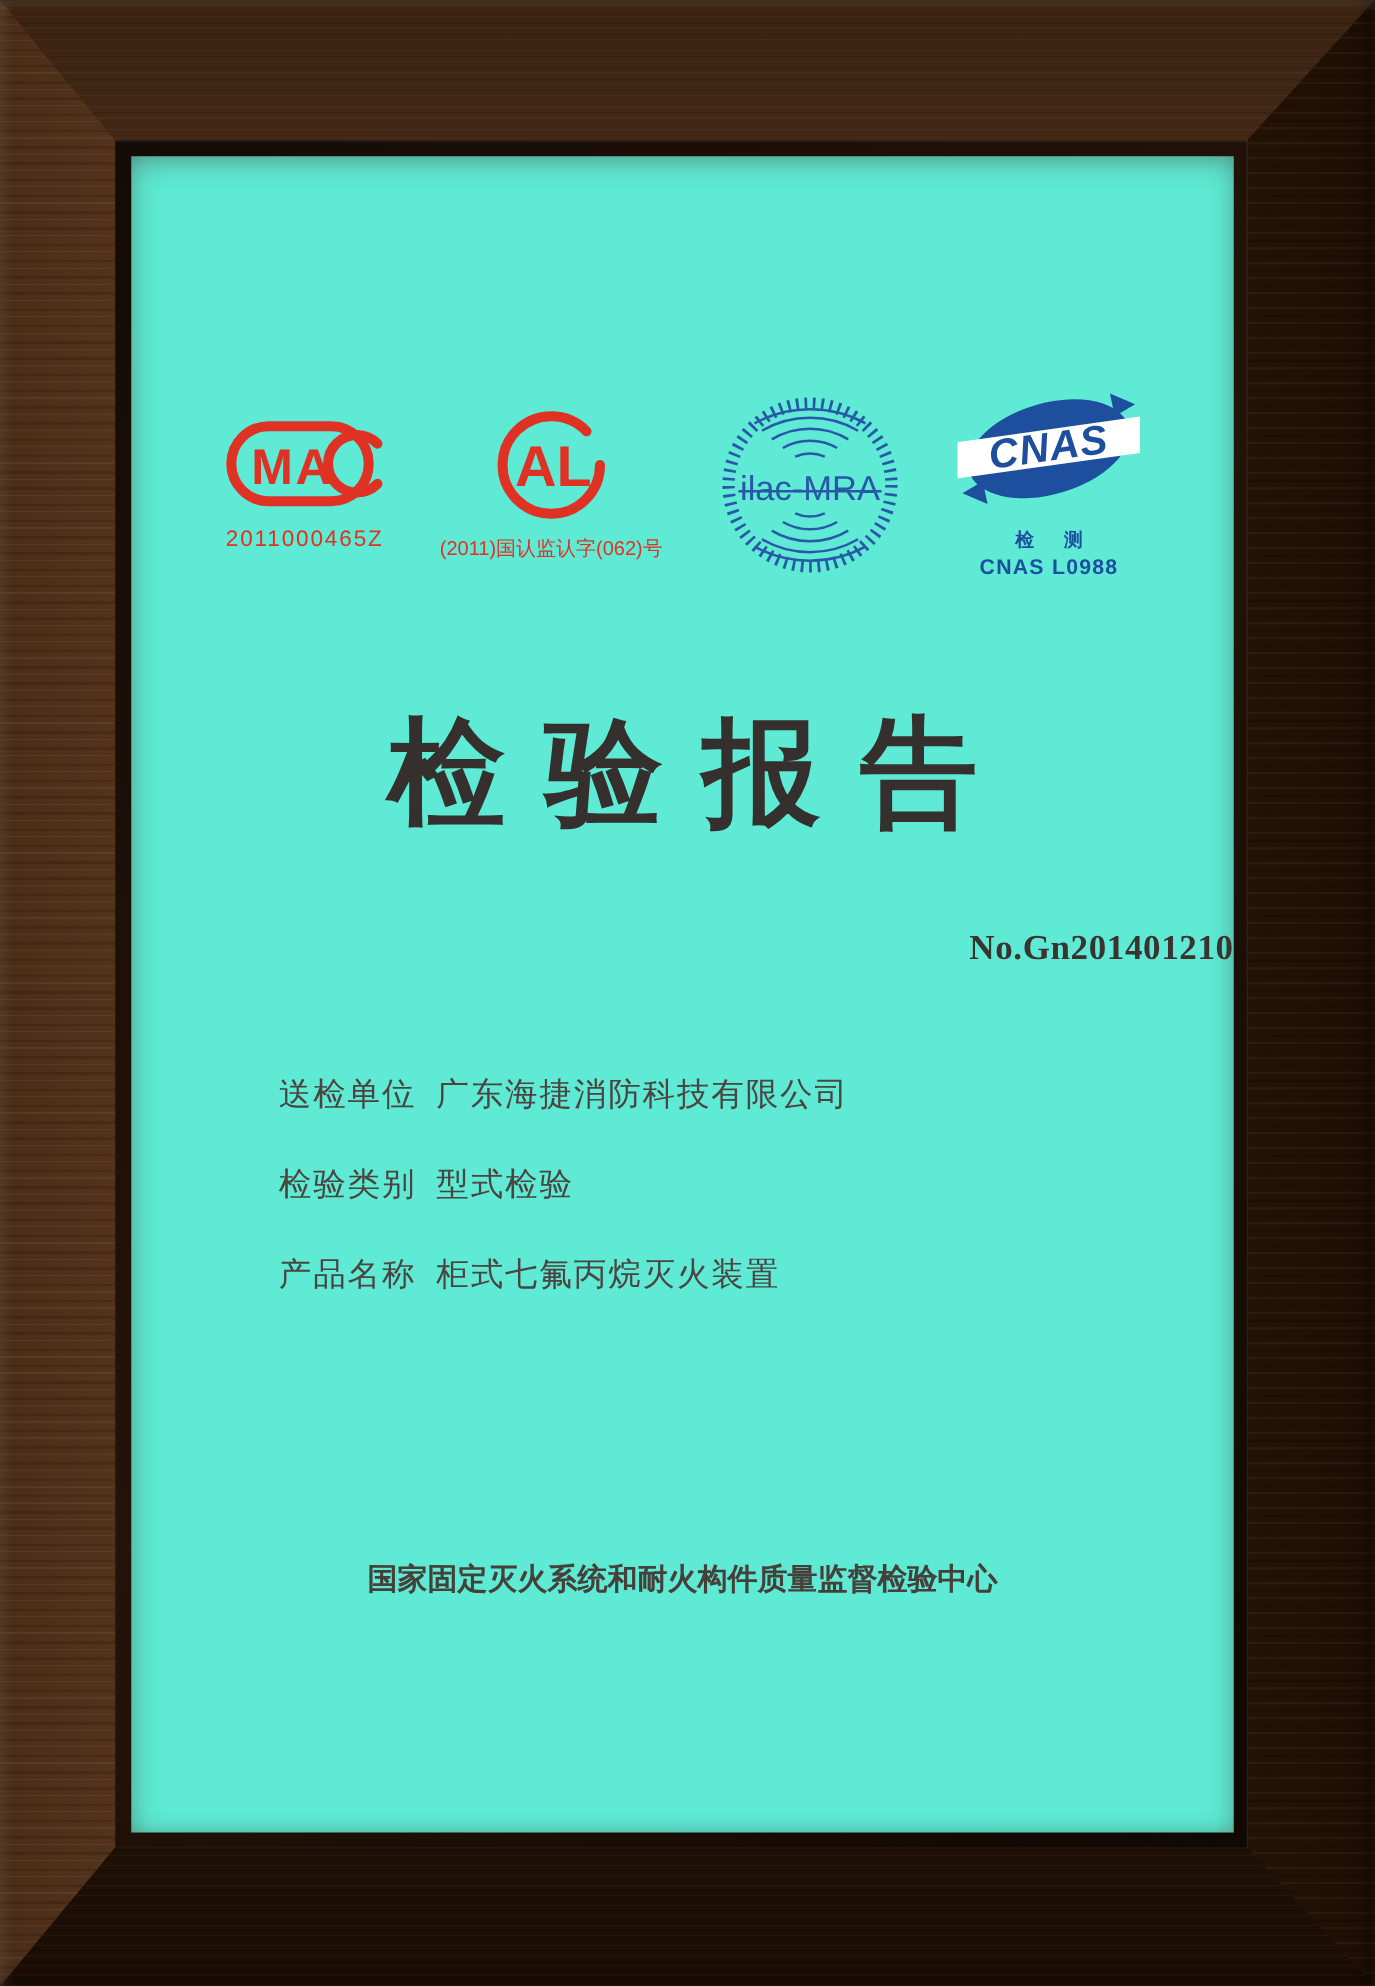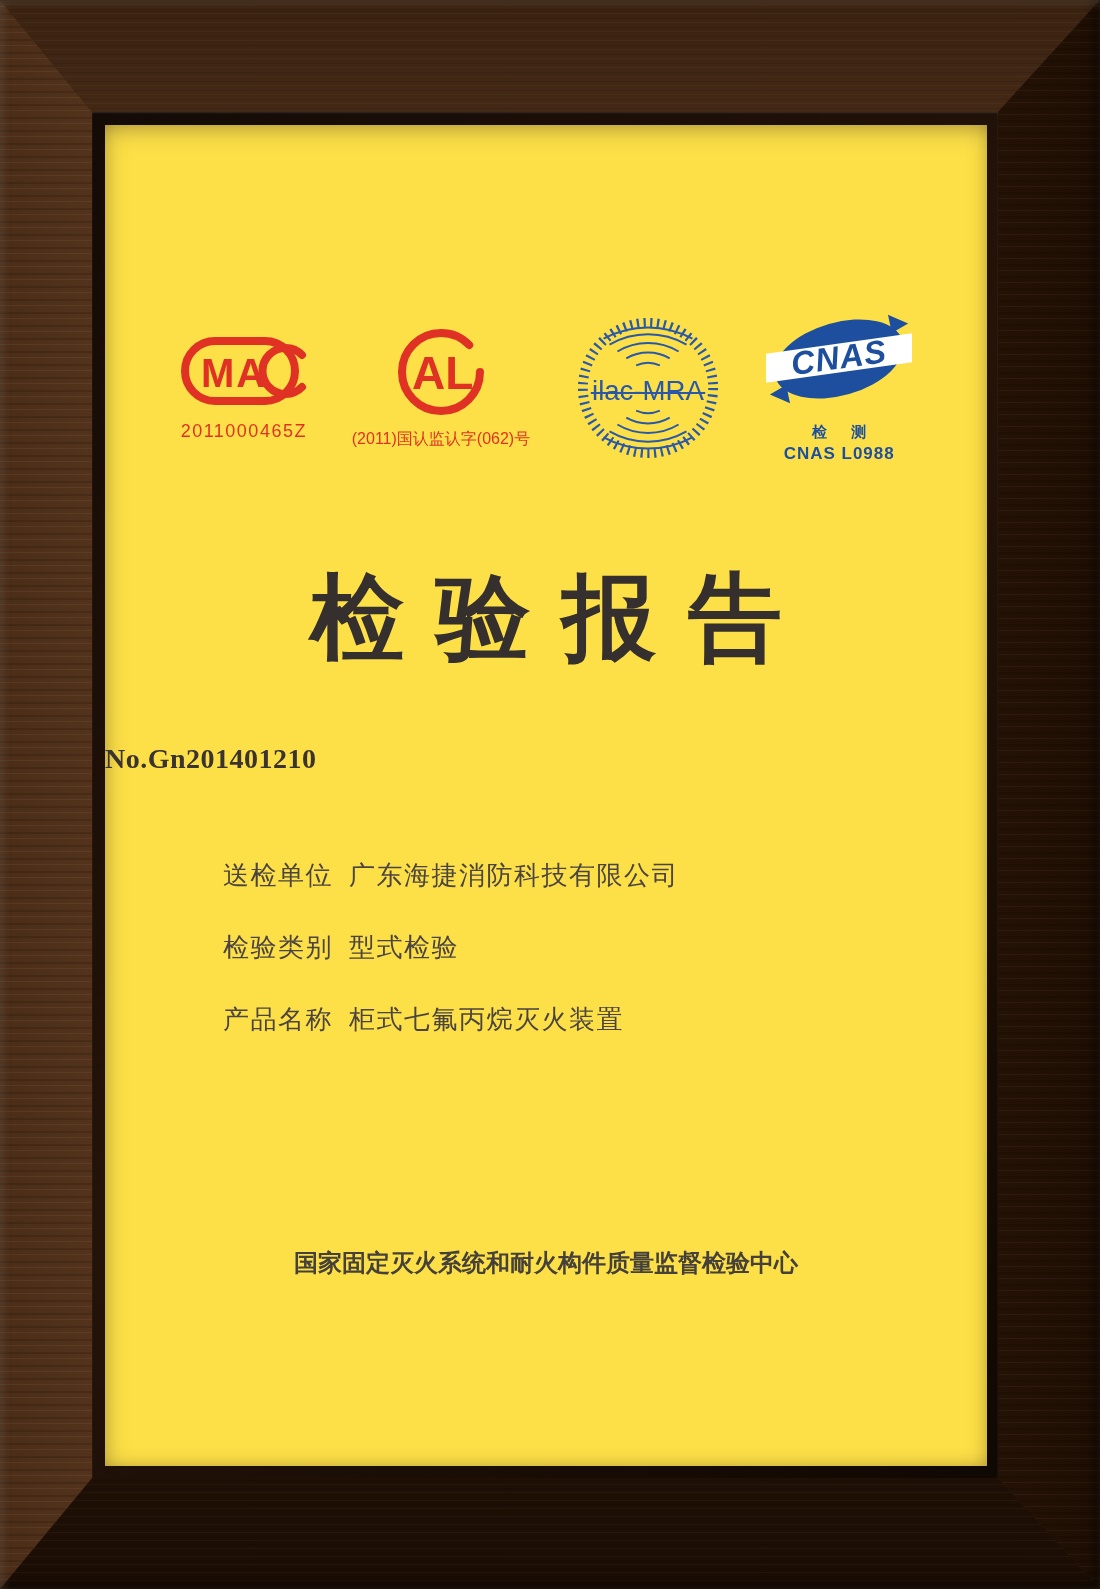--- a/index.html
+++ b/index.html
@@ -39,21 +39,21 @@
     box-shadow:inset 3px 3px 10px rgba(255,235,210,.14),inset -4px -4px 14px rgba(0,0,0,.55);
   }
   .frame-lip{
     position:absolute;left:92px;top:112px;right:102px;bottom:111px;
     background:linear-gradient(135deg,#140b06 0%,#241309 50%,#100803 100%);
     box-shadow:inset 0 1px 2px rgba(255,255,255,.12);
   }
   
   .sheet{
     position:absolute;left:105px;top:125px;width:882px;height:1341px;
-    background:#fde047;
+    background:#5eead4;
     box-shadow:
       inset 0 14px 22px -10px rgba(70,58,48,.38),
       inset 14px 0 24px -14px rgba(70,58,48,.30),
       inset -12px 0 22px -14px rgba(70,58,48,.28),
       inset 0 -10px 20px -12px rgba(70,58,48,.30);
   }
   
   .logos-row{
     position:absolute;top:186px;left:0;width:100%;
     display:flex;justify-content:center;align-items:center;gap:44px;
@@ -63,21 +63,21 @@
   .logo-caption.small{font-size:16px;letter-spacing:0;}
   .cnas-cn{color:#1d4f9e;font-size:15px;font-weight:bold;letter-spacing:10px;margin-top:16px;text-indent:10px;}
   .cnas-code{color:#1d4f9e;font-size:17px;font-weight:bold;letter-spacing:1px;margin-top:2px;text-align:right;}
   
   .report-title{
     position:absolute;top:430px;left:0;width:100%;text-align:center;
     font-size:94px;font-weight:900;color:#35302d;
     letter-spacing:.34em;text-indent:.34em;white-space:nowrap;
   }
   .report-number{
-    position:absolute;top:618px;left:0;width:100%;text-align:left;
+    position:absolute;top:618px;left:0;width:100%;text-align:right;
     font-family:"Liberation Serif",serif;font-weight:bold;
     font-size:28px;color:#3a3330;letter-spacing:.5px;
   }
   .fields{position:absolute;top:733px;left:118px;}
   .field-row{display:flex;align-items:baseline;margin-bottom:37px;
     font-size:26px;color:#4b4441;letter-spacing:1.5px;white-space:nowrap;}
   .field-label{margin-right:16px;}
   .issuer{
     position:absolute;top:1122px;left:0;width:100%;text-align:center;
     font-size:24px;color:#454039;letter-spacing:0;white-space:nowrap;font-weight:bold;

